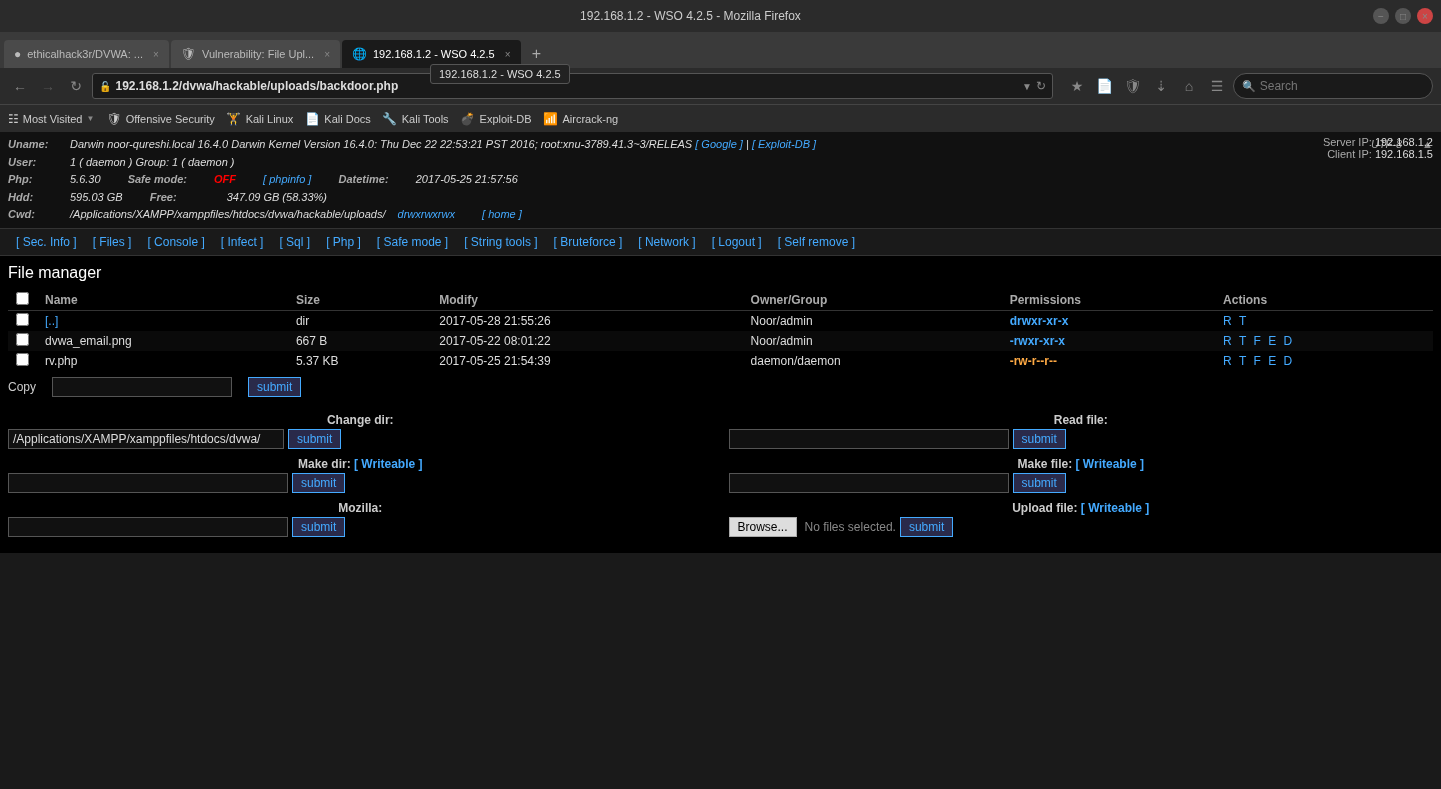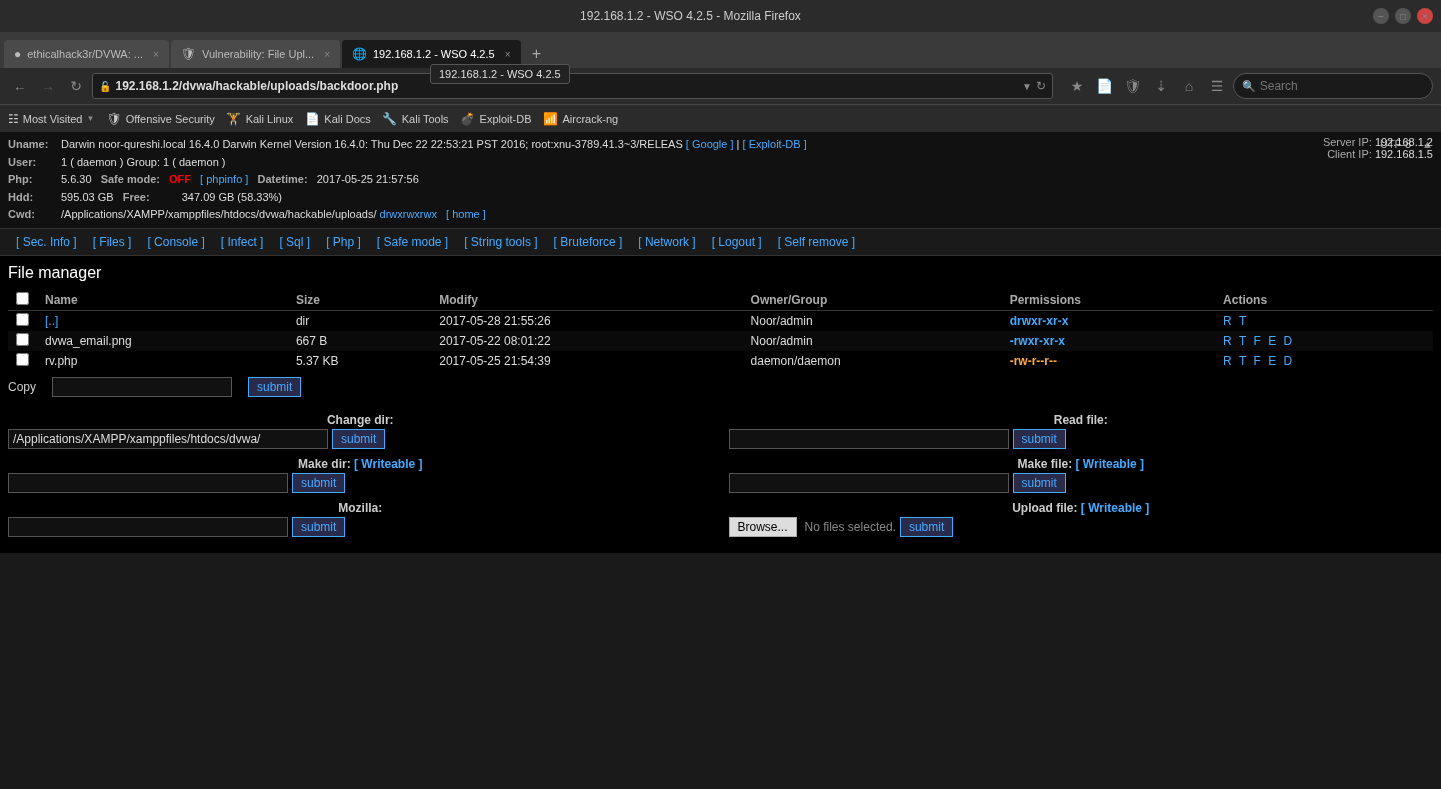--- a/index.html
+++ b/index.html
@@ -126,22 +126,23 @@
     .server-info {
       background: #111;
       padding: 4px 8px;
       font-size: 11px;
       color: #ccc;
       border-bottom: 1px solid #333;
       position: relative;
     }
     .server-info-row {
       display: flex;
-      gap: 3px;
+      gap: 12px;
       line-height: 1.6;
+      font-style: italic;
     }
     .info-label {
       color: #aaa;
       font-weight: bold;
       min-width: 50px;
     }
     .info-value { color: #ddd; }
     .info-off { color: #f00; font-weight: bold; }
     .info-path { color: #4af; }
     .info-link { color: #4af; cursor: pointer; }
@@ -480,21 +481,21 @@
     </div>
   </div>
 
   <div class="bottom-section">
 
     <div class="bottom-left">
 
       <div class="form-row">
         <div class="form-label" style="text-align:center;font-weight:bold;color:#ccc;">Change dir:</div>
         <div class="form-input-row">
-          <input type="text" class="form-input" style="width: 320px;" value="/Applications/XAMPP/xamppfiles/htdocs/dvwa/">
+          <input type="text" class="form-input" style="width: 276px;" value="/Applications/XAMPP/xamppfiles/htdocs/dvwa/">
           <button class="wso-btn">submit</button>
         </div>
       </div>
 
       <div class="form-row">
         <div class="form-label" style="text-align:center;font-weight:bold;color:#ccc;">
           <span>Make dir:</span>
           <span class="writeable-link">[ Writeable ]</span>
         </div>
         <div class="form-input-row">

